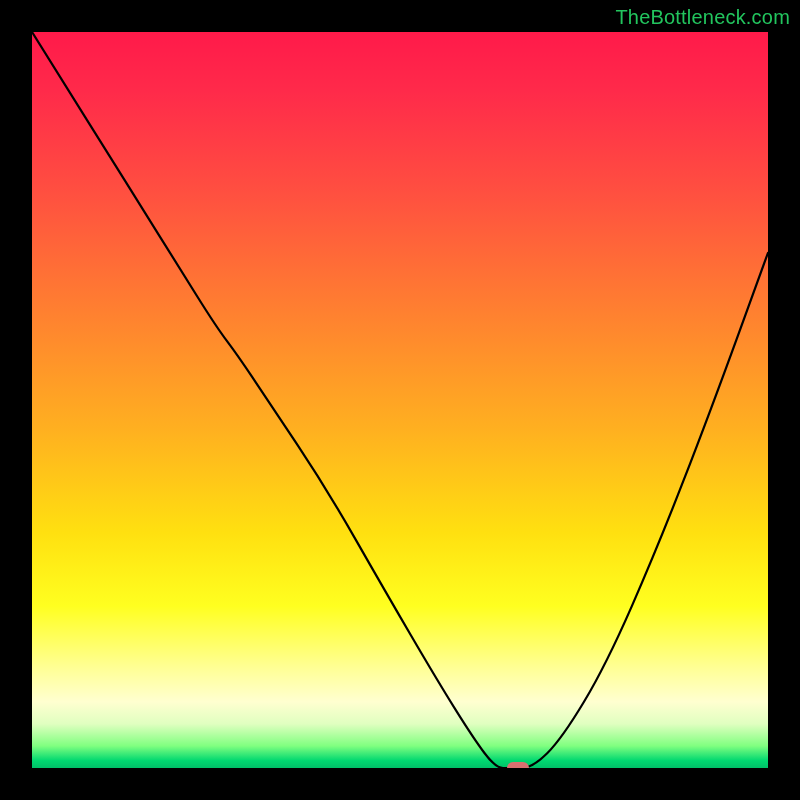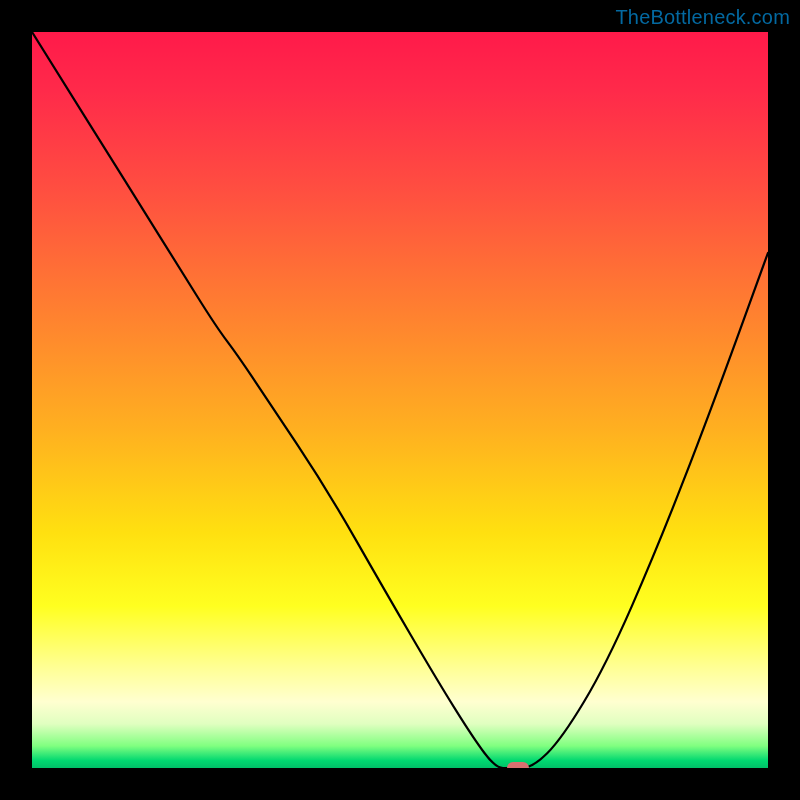--- a/index.html
+++ b/index.html
@@ -60,21 +60,21 @@
     width: 22px;
     height: 12px;
     border-radius: 6px;
     background: #d87070;
     transform: translate(-50%, -50%);
   }
   .watermark {
     position: absolute;
     top: 6px;
     right: 10px;
-    color: #0369a1;
+    color: #22c55e;
     font-size: 20px;
     font-weight: 500;
     letter-spacing: 0.2px;
     white-space: nowrap;
   }
 </style>
 </head>
 <body>
 
 <div class="chart-container">

